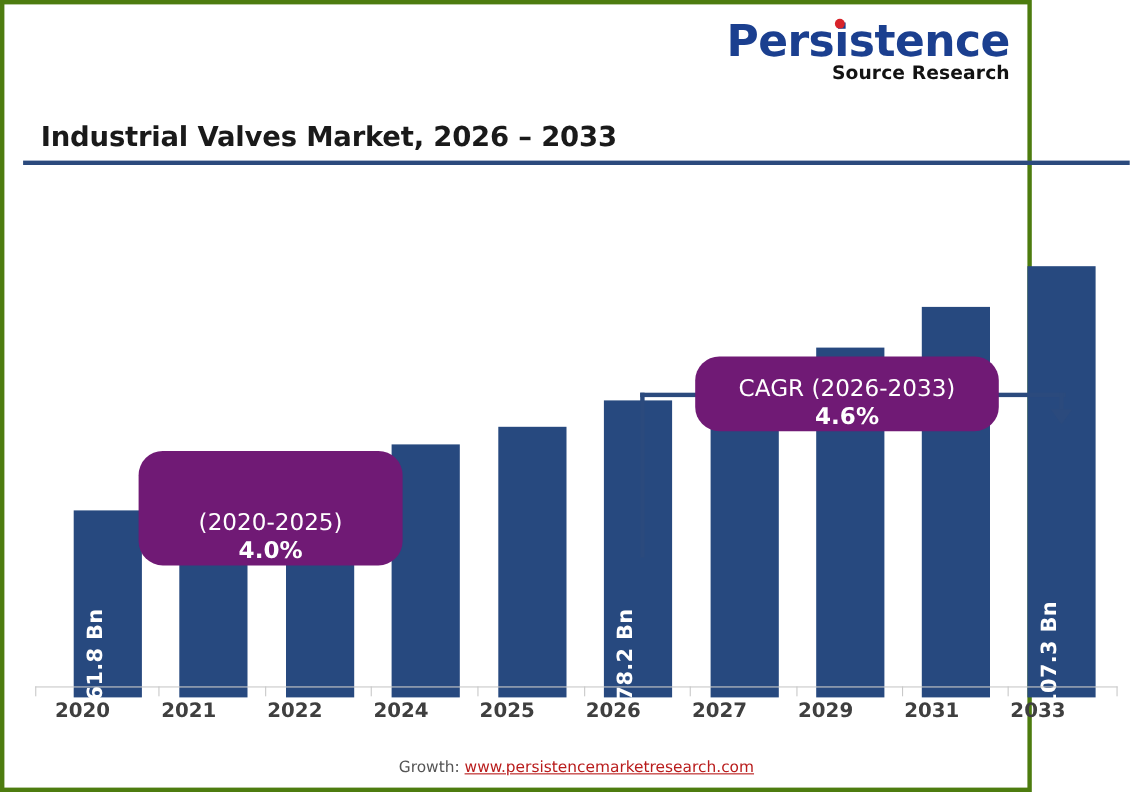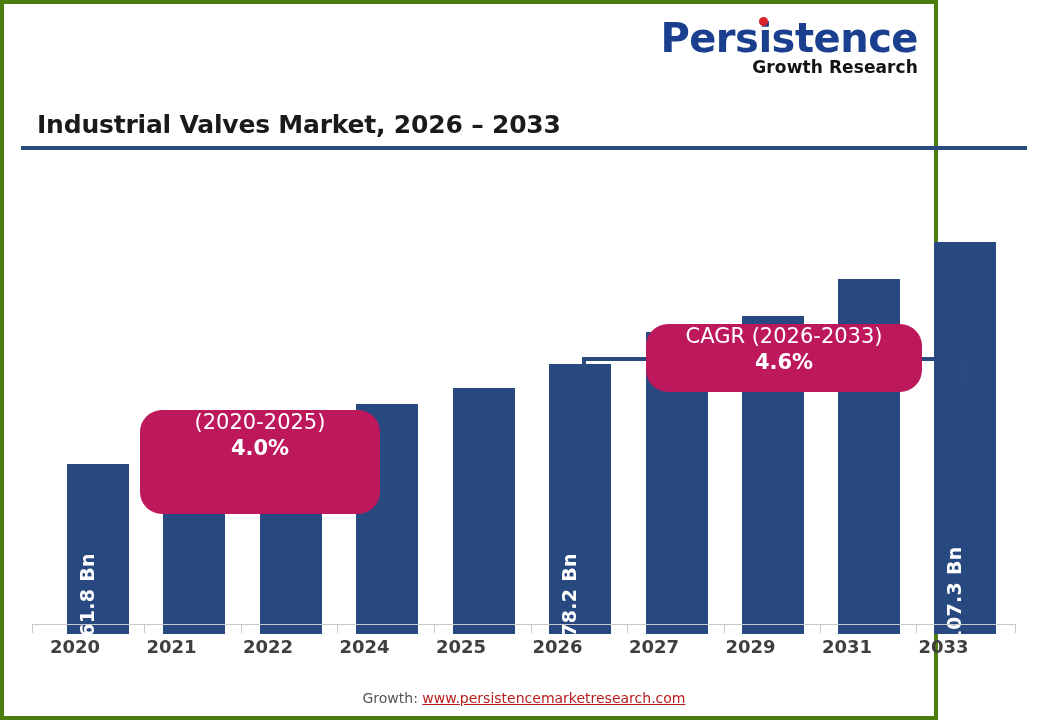--- a/index.html
+++ b/index.html
@@ -112,33 +112,32 @@
   .cat{
     font-family:"DejaVu Sans", sans-serif;
     font-weight:bold;
     font-size:18px;
     color:#3f3f3f;
   }
 
   
   .badge{
     position:absolute;
-    background:#be185d;
+    background:#701a75;
     border-radius:22px;
     color:#ffffff;
     text-align:center;
     box-sizing:border-box;
     font-family:"DejaVu Sans", sans-serif;
     line-height:1.22;
     display:flex;
     flex-direction:column;
     align-items:center;
-    justify-content:flex-start;
+    justify-content:flex-end;
     z-index:4;
-    margin-left:14px;
   }
   #badge-historical{
     left:122px; top:256px;
     width:240px; height:104px;
     font-size:21px;
   }
   #badge-cagr{
     left:628px; top:170px;
     width:276px; height:68px;
     font-size:21px;
@@ -195,21 +194,21 @@
 </head>
 <body>
 
 <div id="page">
 
   <div id="logo">
     <span id="logo-main">
       <span>Persistence</span>
       <span id="logo-dot"></span>
     </span>
-    <span id="logo-sub">Growth Research</span>
+    <span id="logo-sub">Source Research</span>
   </div>
 
   <div id="title">Industrial Valves Market, 2026 – 2033</div>
   <div id="title-rule"></div>
 
   <div id="plot">
 
     <div id="conn-vert"></div>
     <div id="conn-horiz"></div>
     <div id="conn-down"></div>

